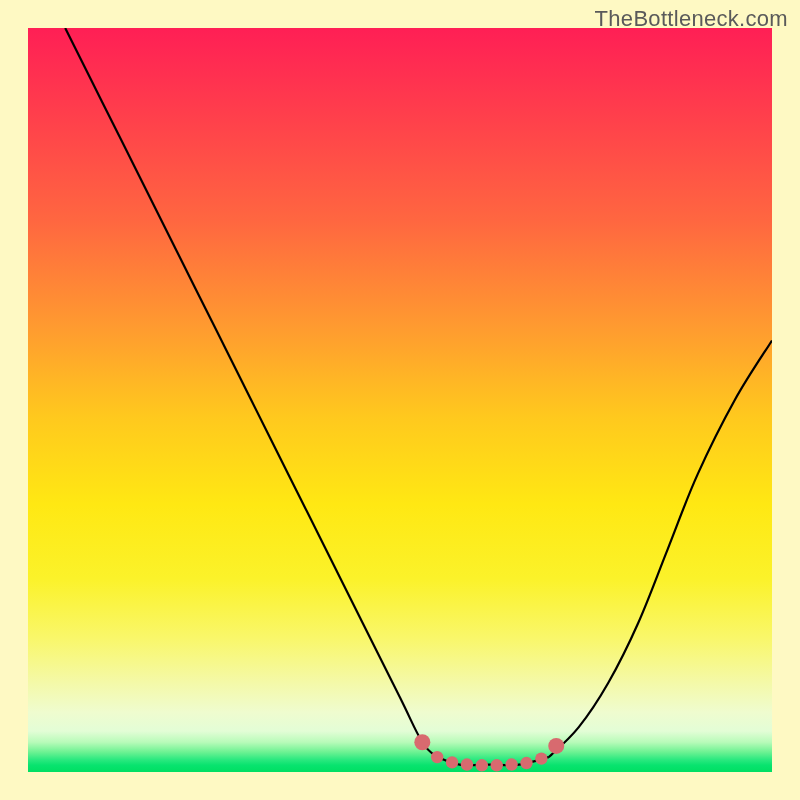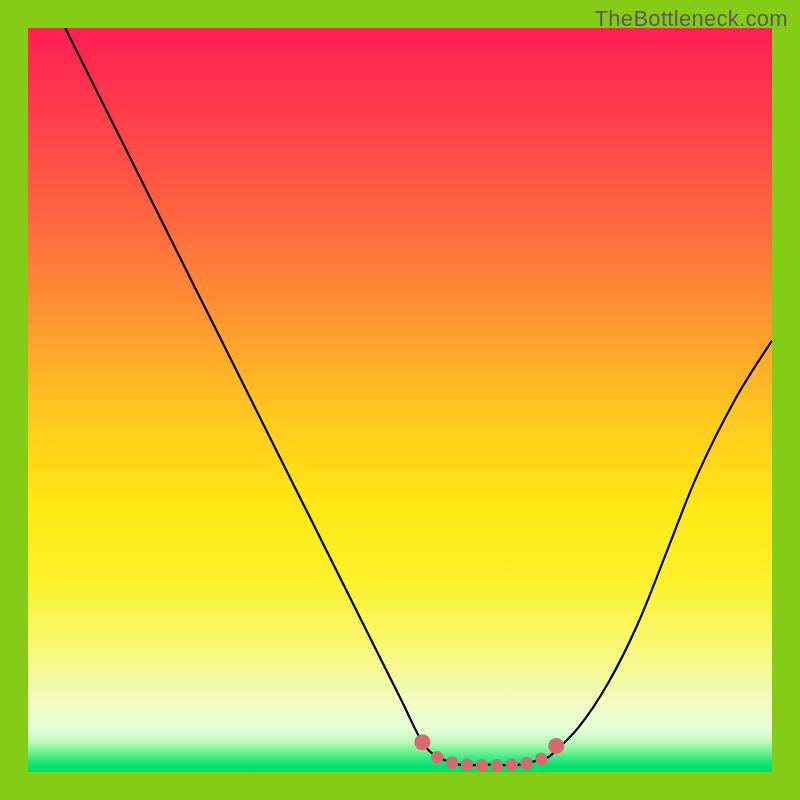--- a/index.html
+++ b/index.html
@@ -10,21 +10,21 @@
     background: #000;
     font-family: Arial, Helvetica, sans-serif;
     overflow: hidden;
   }
   .frame {
     position: absolute;
     left: 0;
     top: 0;
     width: 800px;
     height: 800px;
-    background: #84cc16;
+    background: #fef9c3;
   }
   .watermark {
     position: absolute;
     top: 6px;
     right: 12px;
     color: #5a5a5a;
     font-size: 22px;
     font-weight: 500;
     letter-spacing: 0.3px;
   }

